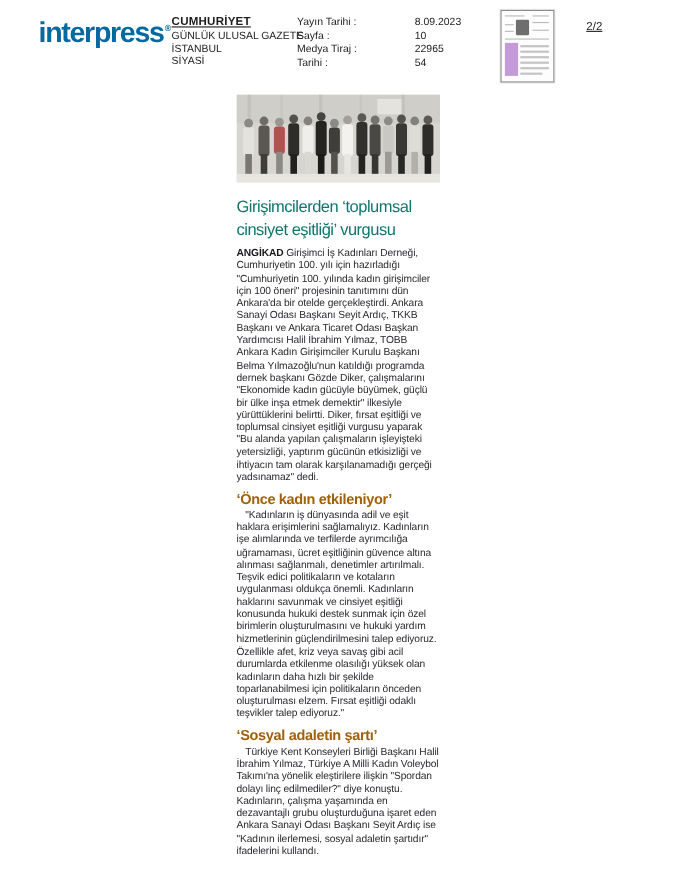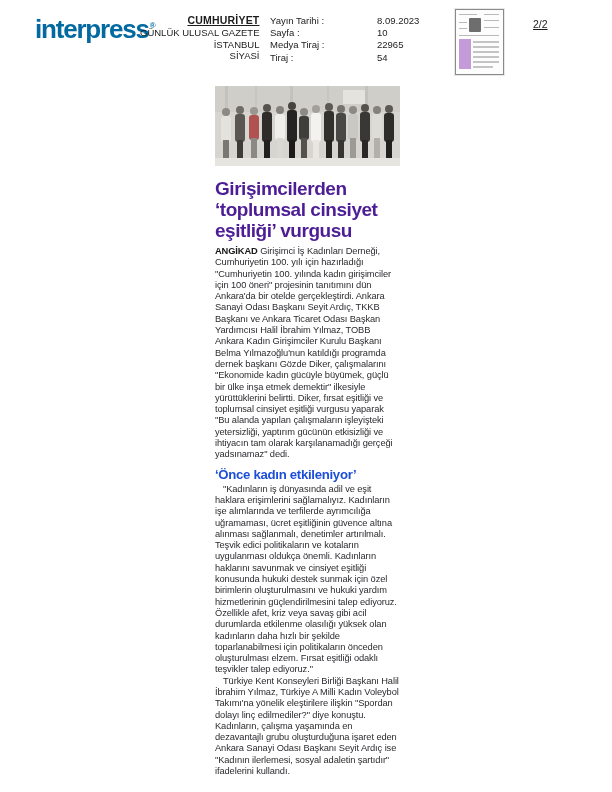--- a/index.html
+++ b/index.html
@@ -6,46 +6,46 @@
   body{
     width:612px;height:792px;background:#ffffff;position:relative;
     font-family:"Liberation Sans", sans-serif;color:#222;overflow:hidden;
   }
   
   .logo{
     position:absolute;left:35px;top:14px;
     font-size:26px;font-weight:bold;letter-spacing:-1.2px;color:#0369a1;
   }
   .logo .reg{font-size:8px;vertical-align:super;letter-spacing:0;margin-left:1px;}
-  .pubinfo{position:absolute;left:140px;top:15px;font-size:9.5px;line-height:11.8px;color:#1c1c1c;text-align:right;}
+  .pubinfo{position:absolute;left:156px;top:15px;font-size:9.5px;line-height:11.8px;color:#1c1c1c;}
   .pubinfo .pubname{font-weight:bold;font-size:10.5px;text-decoration:underline;letter-spacing:.2px;}
   .meta{position:absolute;left:270px;top:15px;font-size:9.5px;line-height:12.2px;color:#1c1c1c;}
   .meta .row{display:flex;gap:32px;}
   .meta .lbl{width:75px;}
   .meta .val{}
   .thumb{
     position:absolute;left:455px;top:9px;width:47px;height:64px;
     background:#fdfdfd;border:1px solid #8a8a8a;box-shadow:0 0 0 1px #e8e8e8;
   }
   .thumb .tline{position:absolute;background:#b9b9b9;height:1px;}
   .thumb .tphoto{position:absolute;left:13px;top:8px;width:12px;height:14px;background:#6e6e6e;border-radius:1px;}
   .thumb .thl{position:absolute;left:3px;top:29px;width:12px;height:30px;}
   .thumb .tcol{position:absolute;background:#c4c4c4;}
   .pagenum{position:absolute;left:533px;top:18px;font-size:10.5px;color:#1c1c1c;text-decoration:underline;}
   
   .article{position:absolute;left:215px;top:86px;width:185px;}
   .photo{width:185px;height:80px;display:block;}
   .headline{
-    margin:12px 0 5px 0;font-size:19px;line-height:21px;font-weight:700;
-    letter-spacing:-0.45px;color:#4c1d95;
+    margin:12px 0 5px 0;font-size:15px;line-height:21px;font-weight:400;
+    letter-spacing:-0.45px;color:#0f766e;
   }
   .body p{margin:0;font-size:9.3px;line-height:11.3px;color:#2b2b30;letter-spacing:-0.1px;}
   .body p.ind{text-indent:8px;}
   .lead{font-weight:bold;color:#17171a;text-align:center;}
-  .subhead{margin:6px 0 2px 0;font-size:13.2px;font-weight:700;letter-spacing:-0.3px;color:#1d4ed8;}
+  .subhead{margin:6px 0 2px 0;font-size:13.2px;font-weight:700;letter-spacing:-0.3px;color:#a16207;}
 </style>
 </head>
 <body>
 
 <div class="logo"><span>interpress</span><span class="reg">®</span></div>
 
 <div class="pubinfo">
   <div class="pubname">CUMHURİYET</div>
   <div>GÜNLÜK ULUSAL GAZETE</div>
   <div>İSTANBUL</div>
@@ -59,21 +59,21 @@
   </div>
   <div class="row">
     <span class="lbl">Sayfa :</span>
     <span class="val">10</span>
   </div>
   <div class="row">
     <span class="lbl">Medya Tiraj :</span>
     <span class="val">22965</span>
   </div>
   <div class="row">
-    <span class="lbl">Tiraj :</span>
+    <span class="lbl">Tarihi :</span>
     <span class="val">54</span>
   </div>
 </div>
 
 <div class="thumb">
   <div class="tphoto"></div>
   <div class="tline" style="left:3px;top:4px;width:18px;"></div>
   <div class="tline" style="left:28px;top:4px;width:15px;"></div>
   <div class="tline" style="left:28px;top:10px;width:15px;"></div>
   <div class="tline" style="left:3px;top:12px;width:8px;"></div>
@@ -180,15 +180,16 @@
   </svg>
 
   <h1 class="headline">Girişimcilerden ‘toplumsal cinsiyet eşitliği’ vurgusu</h1>
 
   <div class="body">
     <p><span class="lead">ANGİKAD</span><span> Girişimci İş Kadınları Derneği, Cumhuriyetin 100. yılı için hazırladığı "Cumhuriyetin 100. yılında kadın girişimciler için 100 öneri" projesinin tanıtımını dün Ankara'da bir otelde gerçekleştirdi. Ankara Sanayi Odası Başkanı Seyit Ardıç, TKKB Başkanı ve Ankara Ticaret Odası Başkan Yardımcısı Halil İbrahim Yılmaz, TOBB Ankara Kadın Girişimciler Kurulu Başkanı Belma Yılmazoğlu'nun katıldığı programda dernek başkanı Gözde Diker, çalışmalarını "Ekonomide kadın gücüyle büyümek, güçlü bir ülke inşa etmek demektir" ilkesiyle yürüttüklerini belirtti. Diker, fırsat eşitliği ve toplumsal cinsiyet eşitliği vurgusu yaparak "Bu alanda yapılan çalışmaların işleyişteki yetersizliği, yaptırım gücünün etkisizliği ve ihtiyacın tam olarak karşılanamadığı gerçeği yadsınamaz" dedi.</span></p>
 
     <h2 class="subhead">‘Önce kadın etkileniyor’</h2>
     <p class="ind">"Kadınların iş dünyasında adil ve eşit haklara erişimlerini sağlamalıyız. Kadınların işe alımlarında ve terfilerde ayrımcılığa uğramaması, ücret eşitliğinin güvence altına alınması sağlanmalı, denetimler artırılmalı. Teşvik edici politikaların ve kotaların uygulanması oldukça önemli. Kadınların haklarını savunmak ve cinsiyet eşitliği konusunda hukuki destek sunmak için özel birimlerin oluşturulmasını ve hukuki yardım hizmetlerinin güçlendirilmesini talep ediyoruz. Özellikle afet, kriz veya savaş gibi acil durumlarda etkilenme olasılığı yüksek olan kadınların daha hızlı bir şekilde toparlanabilmesi için politikaların önceden oluşturulması elzem. Fırsat eşitliği odaklı teşvikler talep ediyoruz."</p>
 
+    <h2 class="subhead">‘Sosyal adaletin şartı’</h2>
     <p class="ind"><span>Türkiye Kent Konseyleri Birliği Başkanı Halil İbrahim Yılmaz, Türkiye A Milli Kadın Voleybol Takımı'na yönelik eleştirilere ilişkin "Spordan dolayı linç edilmediler?" diye konuştu. Kadınların, çalışma yaşamında en dezavantajlı grubu oluşturduğuna işaret eden Ankara Sanayi Odası Başkanı Seyit Ardıç ise "Kadının ilerlemesi, sosyal adaletin şartıdır" ifadelerini kullandı.</span></p>
   </div>
 </div>
 
 </body></html>

